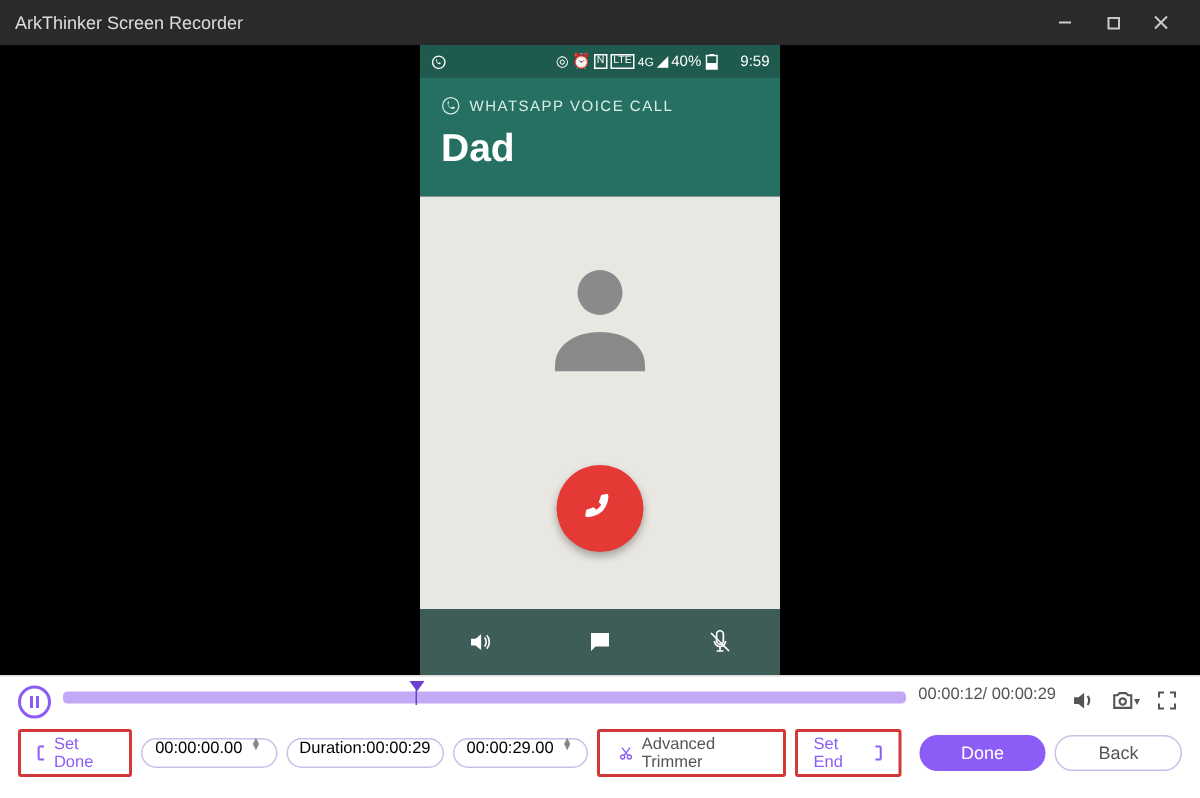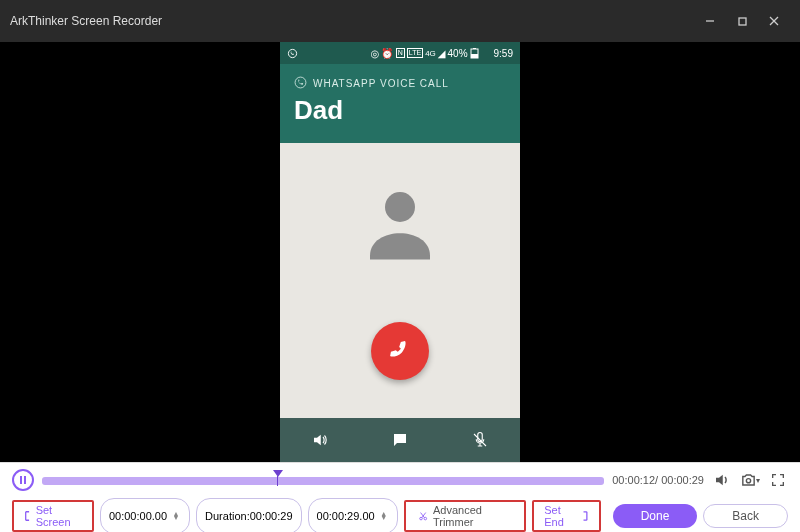--- a/index.html
+++ b/index.html
@@ -1,17 +1,17 @@
 <!DOCTYPE html>
 <html><head>
 <meta charset="utf-8">
 <style>
 *{box-sizing:border-box;margin:0;padding:0;font-family:"Segoe UI",Arial,sans-serif}
 body{width:800px;height:532px;overflow:hidden;background:#fff}
-.titlebar{height:42px;background:#2a2a2a;color:#ddd;display:flex;align-items:center;padding:0 10px;font-size:12px}
+.titlebar{height:30px;background:#2a2a2a;color:#ddd;display:flex;align-items:center;padding:0 10px;font-size:12px}
 .titlebar .tspacer{flex:1}
 .titlebar .wbtn{width:32px;height:30px;display:flex;align-items:center;justify-content:center;cursor:pointer;color:#ccc}
 .titlebar .wbtn svg{stroke:#ccc;fill:none;stroke-width:1.3}
 .preview{height:420px;background:#000;display:flex;justify-content:center}
 .phone{width:240px;height:100%;background:#111;display:flex;flex-direction:column}
 .statusbar{height:22px;background:#1f5a4f;color:#fff;display:flex;align-items:center;padding:0 6px;font-size:10px}
 .statusbar .sbspacer{flex:1}
 .statusbar .sbicon{margin:0 1px;font-size:10px;display:inline-flex;align-items:center}
 .callhdr{background:#257063;color:#fff;padding:12px 14px 20px}
 .callhdr .row1{display:flex;align-items:flex-end;font-size:10px;letter-spacing:1px;color:#d9ece7;margin-bottom:8px}
@@ -19,33 +19,33 @@
 .callhdr .name{font-size:26px;font-weight:700;line-height:1}
 .callhdr .status{font-size:10px;letter-spacing:1px;color:#d9ece7;margin-top:6px}
 .callbody{flex:1;background:#e9e7e2;display:flex;flex-direction:column;align-items:center;justify-content:center;gap:50px;padding-bottom:10px}
 .avatar{width:100px;height:100px;display:flex;align-items:center;justify-content:center}
 .avatar svg{fill:#8a8a8a}
 .endcall{width:58px;height:58px;border-radius:50%;background:#e53935;display:flex;align-items:center;justify-content:center;box-shadow:0 3px 6px rgba(0,0,0,.3)}
 .callctrl{height:44px;background:#3f5d58;display:flex}
 .callctrl .cc{flex:1;display:flex;align-items:center;justify-content:center}
 .callctrl svg{fill:#fff}
 .controls{height:82px;background:#fff;border-top:1px solid #ddd;display:flex;flex-direction:column;padding:6px 12px 8px;gap:7px}
-.row{display:flex;align-items:center;gap:8px}
+.row{display:flex;gap:8px}
 .playbtn{width:22px;height:22px;border-radius:50%;border:2px solid #8b5cf6;display:flex;align-items:center;justify-content:center;cursor:pointer}
 .playbtn .bars{display:flex;gap:2px}
 .playbtn .bars span{width:2px;height:8px;background:#8b5cf6}
 .timeline{flex:1;height:14px;position:relative}
 .track{position:absolute;top:5px;left:0;right:0;height:6px;background:#e6dcfb;border-radius:3px}
 .sel{position:absolute;top:4px;left:0;right:0;height:8px;background:#c2a8f5;border-radius:3px}
 .playhead{position:absolute;top:-3px;left:41%;width:0;height:0;border-left:5px solid transparent;border-right:5px solid transparent;border-top:7px solid #6d3fcf}
 .playline{position:absolute;top:3px;left:41%;width:1px;height:10px;background:#6d3fcf;margin-left:4px}
 .timelabel{font-size:11px;color:#555;white-space:nowrap}
 .ricon{width:20px;height:20px;display:flex;align-items:center;justify-content:center;cursor:pointer;color:#555}
 .trimrow{display:flex;align-items:center;gap:6px}
-.tctrl{display:flex;align-items:center;border:1px solid #c9c0e8;border-radius:14px;height:36px;padding:0 8px;font-size:11px;background:#fff}
+.tctrl{display:flex;align-items:flex-start;border:1px solid #c9c0e8;border-radius:14px;height:20px;padding:0 8px;font-size:11px;background:#fff}
 .tctrl .spin{width:10px;margin-left:4px;display:flex;flex-direction:column;align-items:center;line-height:4px;color:#888;font-size:7px}
 .mark{border:2px solid #d23838;border-radius:2px;padding:0 2px}
 .setbtn{font-size:11px;display:flex;align-items:center;gap:4px;padding:2px 8px;color:#8b5cf6;cursor:pointer}
 .setbtn svg{stroke:#8b5cf6}
 .advbtn{font-size:11px;display:flex;align-items:center;gap:5px;padding:2px 10px;color:#555;cursor:pointer}
 .advbtn svg{stroke:#8b5cf6}
 .spacer{flex:1}
 .pillbtn{height:24px;border-radius:12px;padding:0 28px;font-size:12px;display:flex;align-items:center;justify-content:center;cursor:pointer}
 .back{border:1px solid #c9c0e8;color:#555;background:#fff}
 .done{background:#8b5cf6;color:#fff}
@@ -179,21 +179,21 @@
           <path d="M4 9V4h5M20 9V4h-5M4 15v5h5M20 15v5h-5"></path>
         </svg>
       </div>
   </div>
   <div class="trimrow">
     <span class="mark">
         <span class="setbtn">
           <svg width="9" height="12" viewBox="0 0 9 12" fill="none" stroke-width="1.5">
             <path d="M2 1v10M2 1h4M2 11h4"></path>
           </svg>
-          <span>Set Screen</span>
+          <span>Set Done</span>
         </span>
       </span>
     <div class="tctrl">
         <span>00:00:00.00</span>
         <span class="spin">▲<br>▼</span>
       </div>
     <div class="tctrl">
         <span>Duration:00:00:29</span>
       </div>
     <div class="tctrl">

